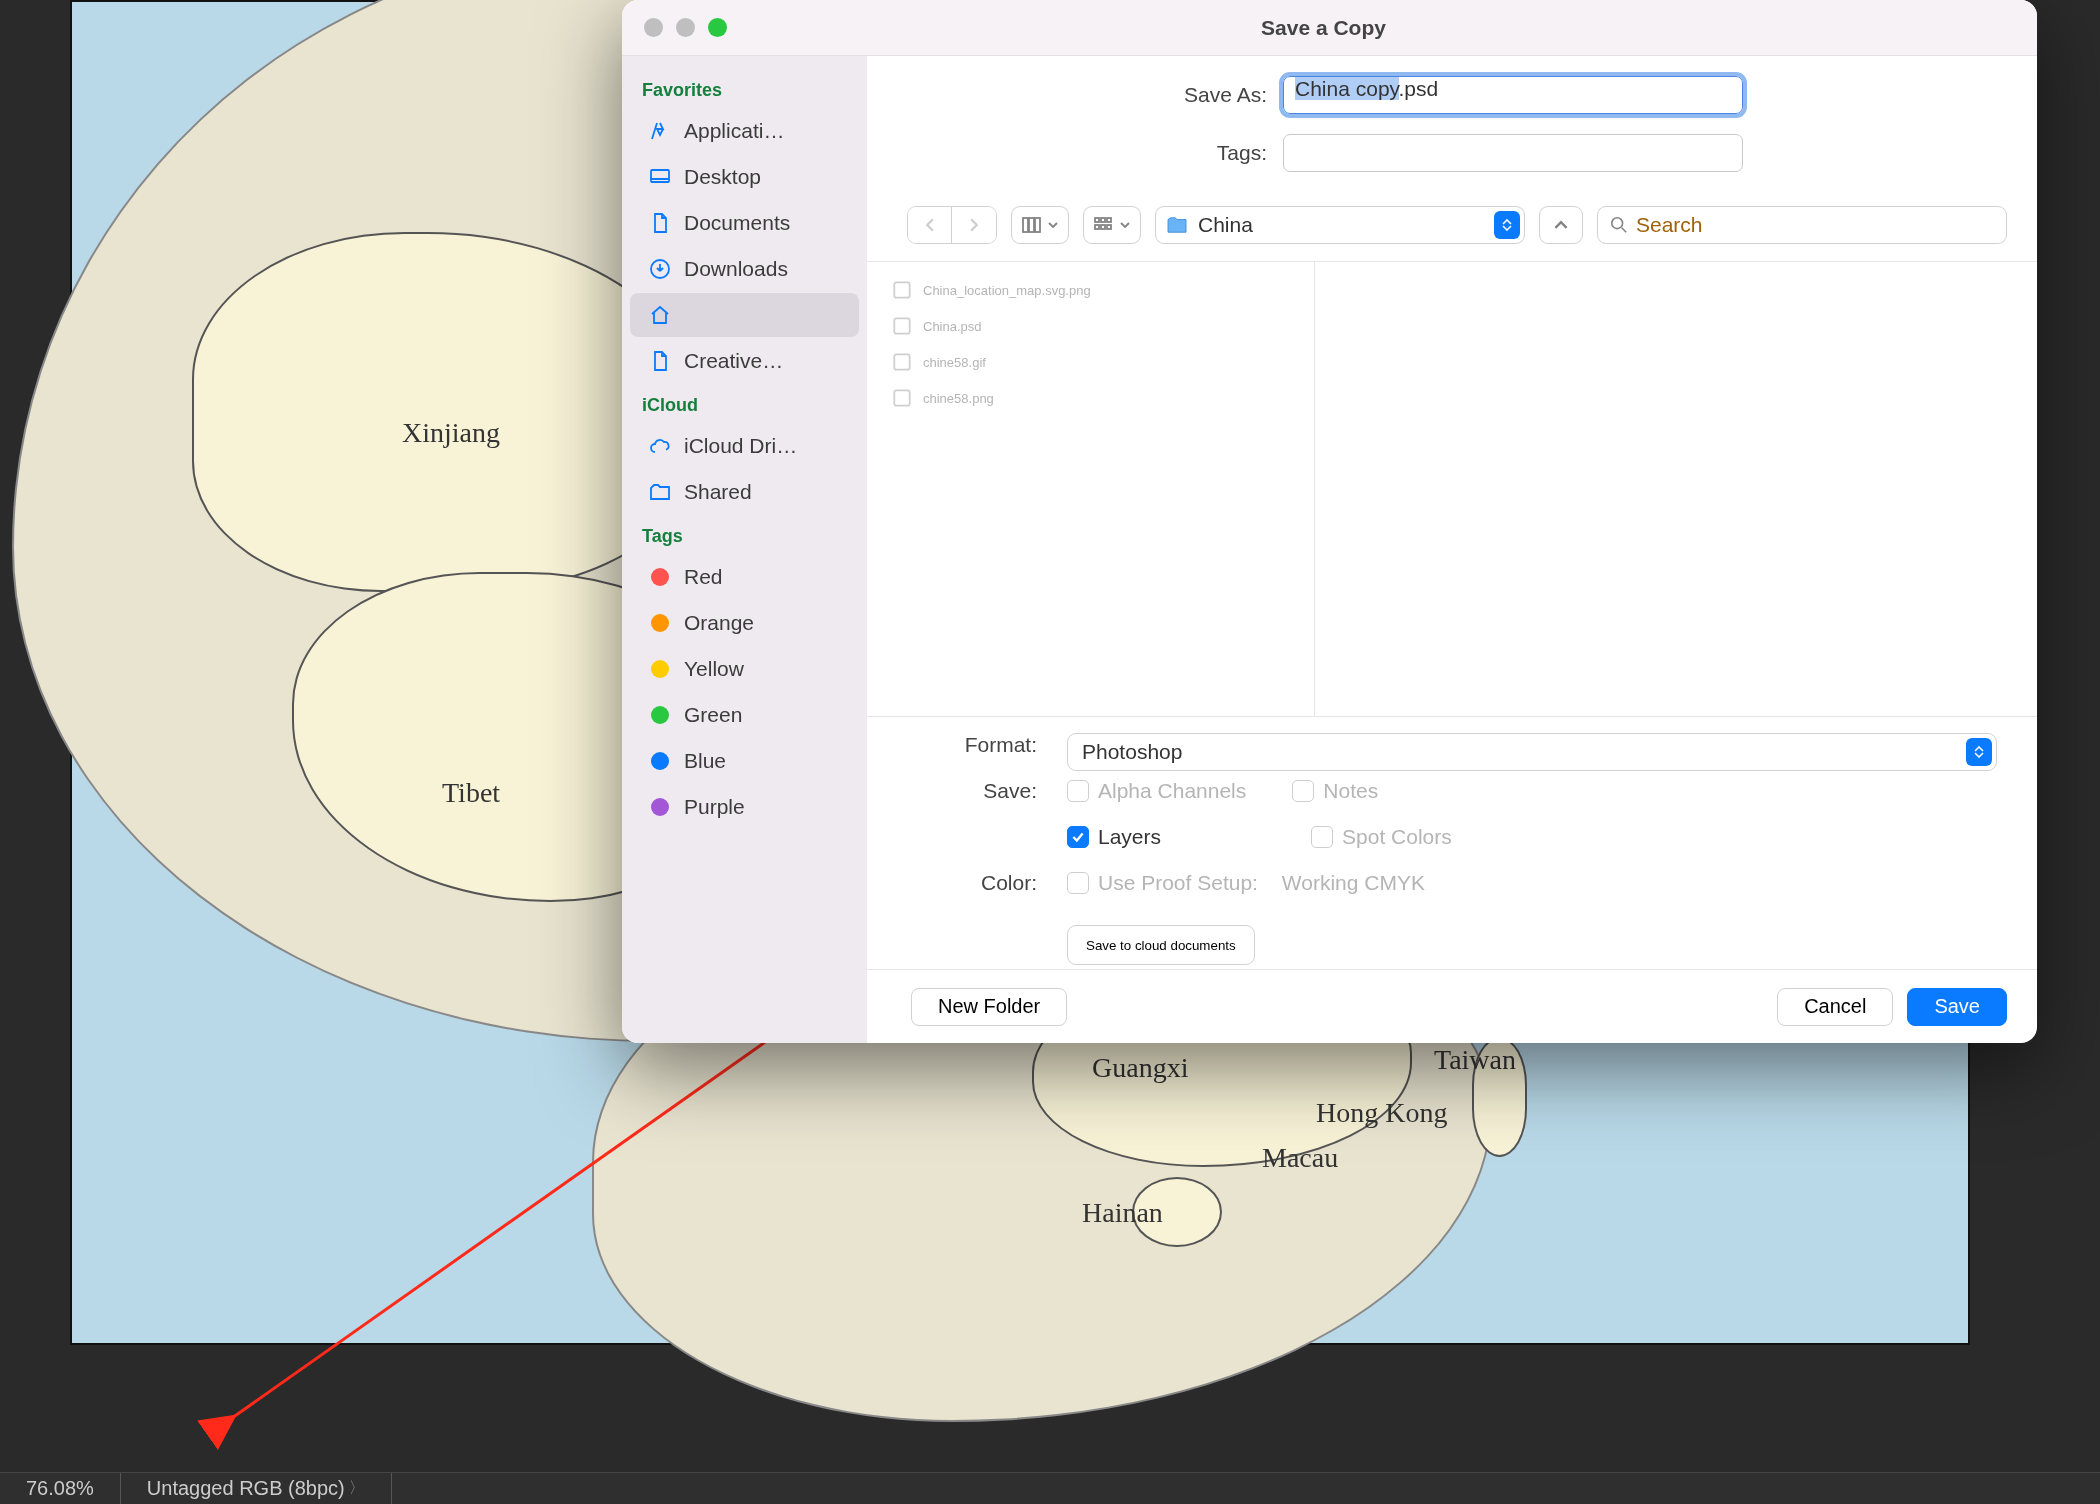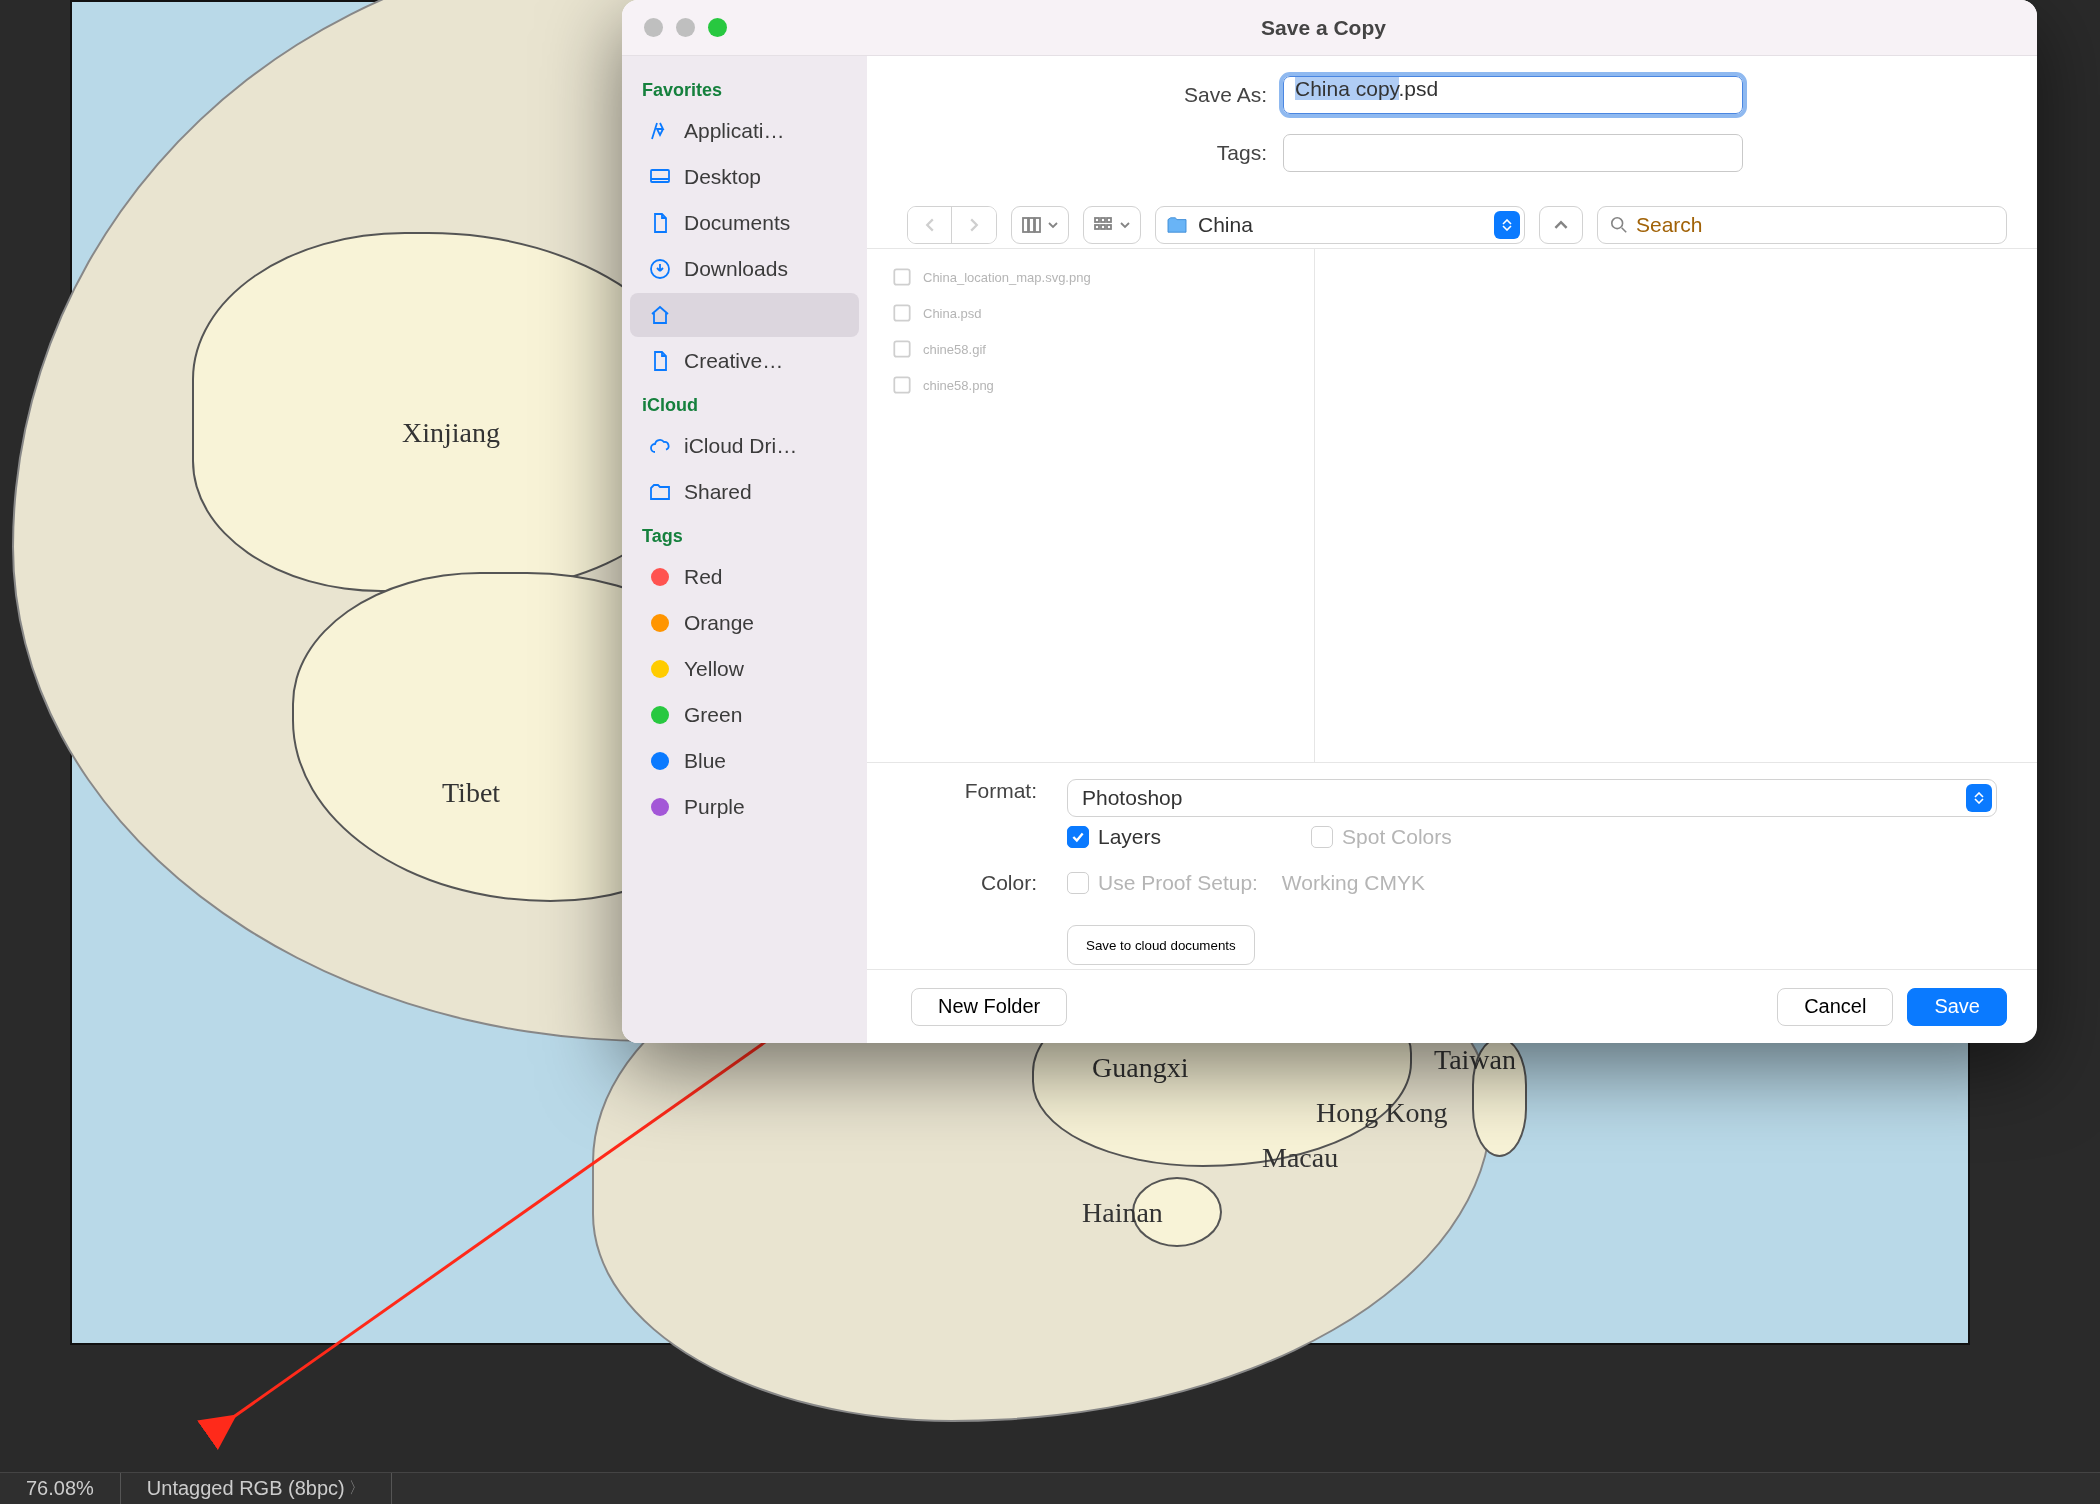--- a/index.html
+++ b/index.html
@@ -143,21 +143,21 @@
   font-size:21px;
 }
 .text-input.focused {
   outline: 4px solid #8fb9f0;
   border-color:#4a86e1;
 }
 .text-input .selected-text { background:#b0cdf5; }
 
 .toolbar {
   margin-top: 22px;
-  padding: 12px 30px 4px 40px;
+  padding: 12px 30px 17px 40px;
   display:flex; align-items:center; gap:14px;
   border-bottom:1px solid #e6e6e6;
   text-align:center;
 }
 .seg {
   display:flex;
   border:1px solid #d2d2d2; border-radius:9px;
   height:38px; overflow:hidden;
   background:#fff;
 }
@@ -542,20 +542,33 @@
               <svg viewBox="0 0 10 6">
                   <path d="M1 5l4-4 4 4" stroke="#fff" fill="none" stroke-width="1.6"></path>
                 </svg>
               <svg viewBox="0 0 10 6">
                   <path d="M1 1l4 4 4-4" stroke="#fff" fill="none" stroke-width="1.6"></path>
                 </svg>
             </span>
           </div>
         </div>
 
+        <div class="fmt-row">
+          <div class="fmt-label">Save:</div>
+          <div class="check-group">
+            <label class="chk">
+                <span class="box"></span>
+                <span>Alpha Channels</span>
+              </label>
+            <label class="chk">
+                <span class="box"></span>
+                <span>Notes</span>
+              </label>
+          </div>
+        </div>
         <div class="fmt-row">
           <div class="fmt-label"></div>
           <div class="check-group">
             <label class="chk enabled checked">
                 <span class="box">
                   <svg width="14" height="14" viewBox="0 0 12 12">
                     <path d="M2 6l3 3 5-6" stroke-width="2" fill="none"></path>
                   </svg>
                 </span>
                 <span>Layers</span>

